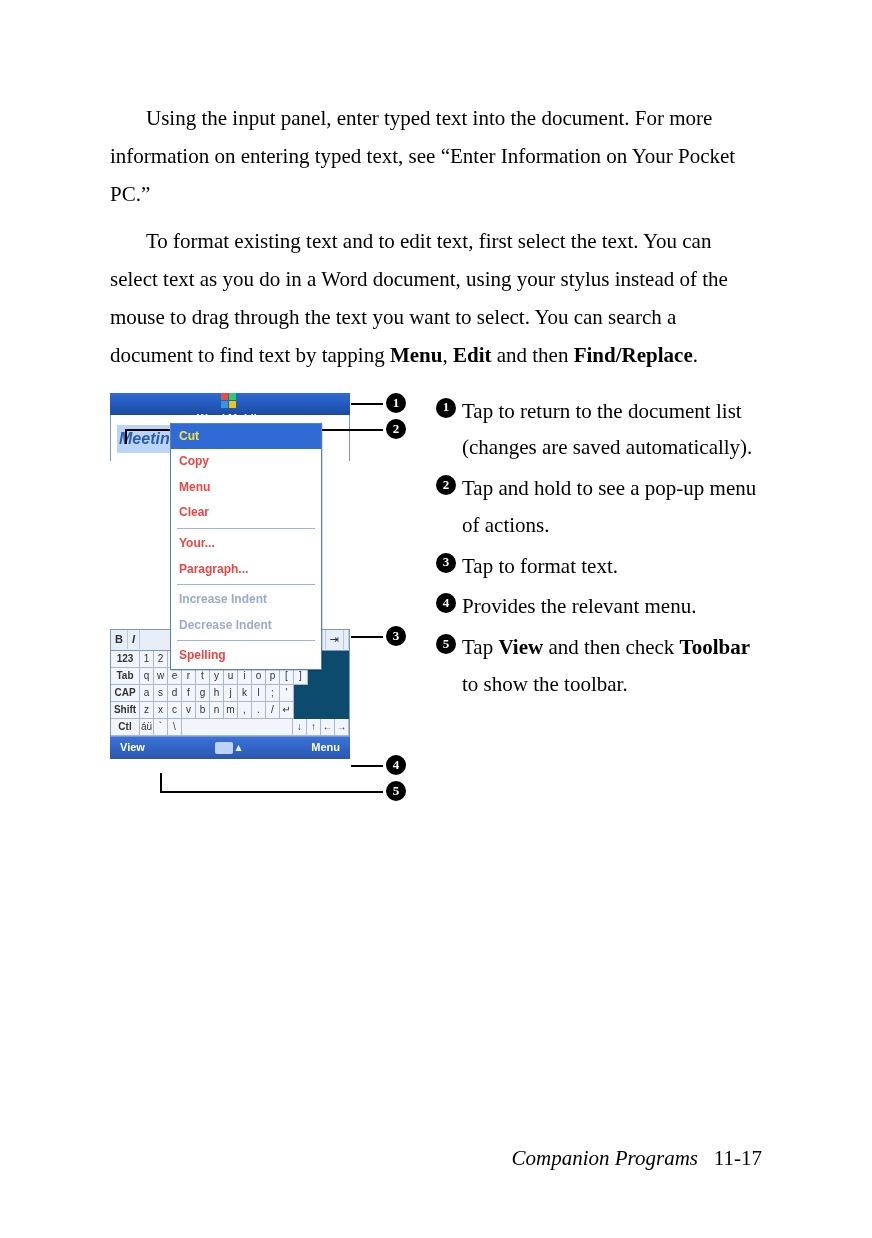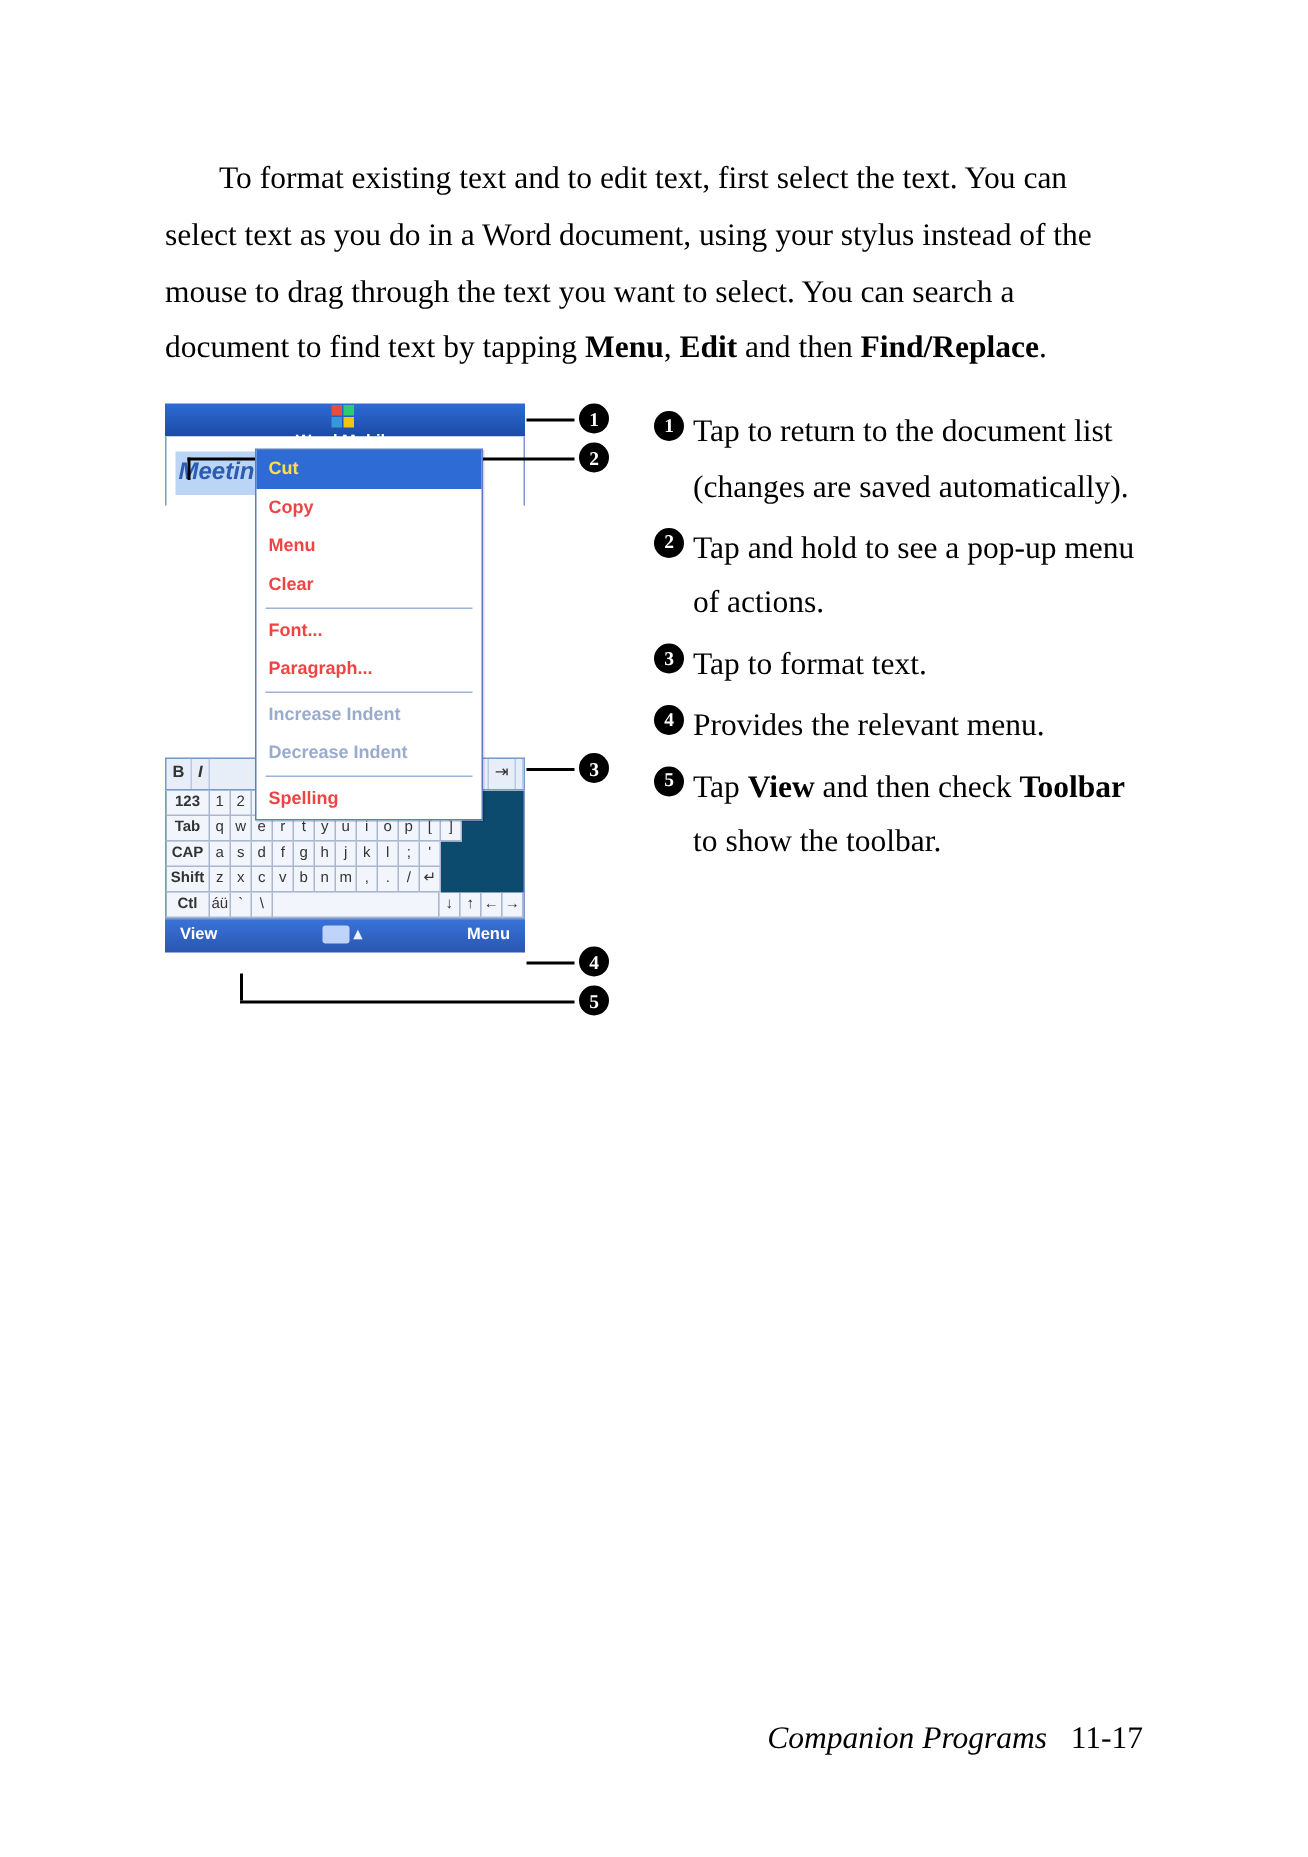--- a/index.html
+++ b/index.html
@@ -131,20 +131,23 @@
     position:absolute; bottom:60px; right:110px;
     font-style:italic; font-size:21px;margin-top:44px;
   }
   .footer .pnum { font-style:normal; }
 </style>
 </head>
 <body>
 
 <div class="page">
 
+  <div class="para">
+    <span class="indent"></span><span>Using the input panel, enter typed text into the document. For more information on entering typed text, see “Enter Information on Your Pocket PC.”</span>
+  </div>
 
   <div class="para">
     <span class="indent"></span><span>To format existing text and to edit text, first select the text. You can select text as you do in a Word document, using your stylus instead of the mouse to drag through the text you want to select. You can search a document to find text by tapping </span><span class="bold">Menu</span><span>, </span><span class="bold">Edit</span><span> and then </span><span class="bold">Find/Replace</span><span>.</span>
   </div>
 
   <div class="content-row">
 
     <div class="shot-col">
       <div class="shot">
 
@@ -164,21 +167,21 @@
         <div class="docarea">
           <span class="seltext">Meetin</span>
         </div>
 
         <div class="popup">
           <div class="mi sel">Cut</div>
           <div class="mi">Copy</div>
           <div class="mi">Menu</div>
           <div class="mi">Clear</div>
           <hr>
-          <div class="mi">Font...</div>
+          <div class="mi">Your...</div>
           <div class="mi">Paragraph...</div>
           <hr>
           <div class="mi dis">Increase Indent</div>
           <div class="mi dis">Decrease Indent</div>
           <hr>
           <div class="mi">Spelling</div>
         </div>
 
         <div style="height:168px"></div>
 

